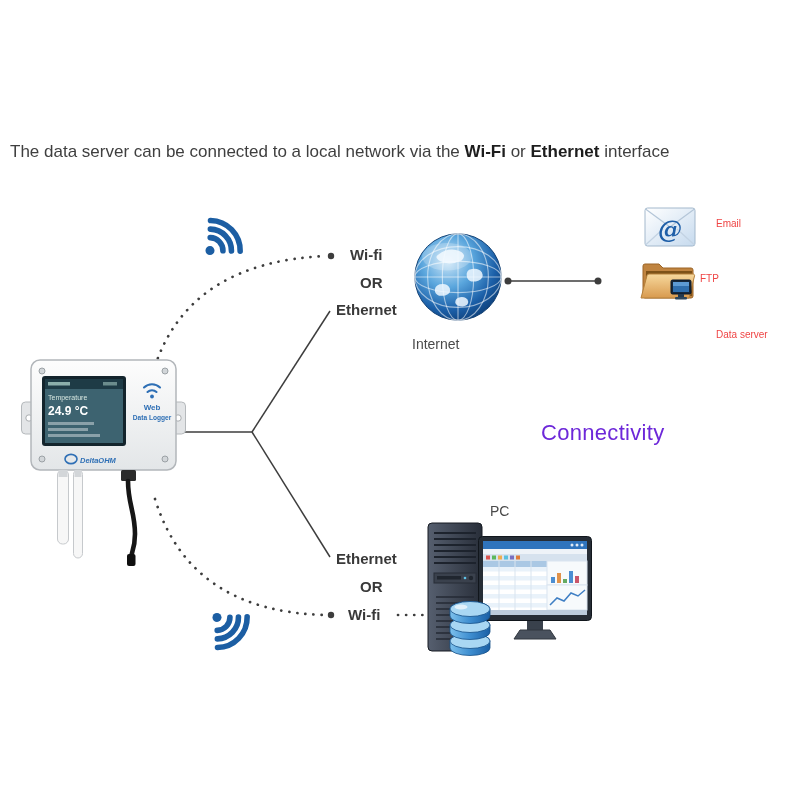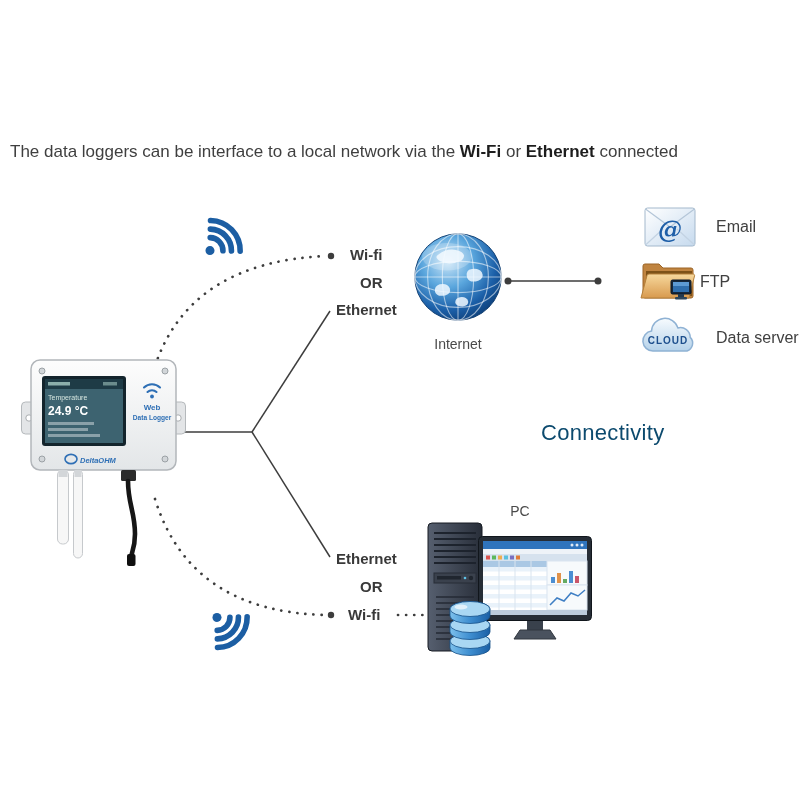--- a/index.html
+++ b/index.html
@@ -5,36 +5,36 @@
   *{margin:0;padding:0;box-sizing:border-box}
   html,body{width:800px;height:800px;background:#ffffff;font-family:"Liberation Sans",sans-serif}
   .canvas{position:relative;width:800px;height:800px;background:#fff;overflow:hidden}
   .abs{position:absolute}
   .overlay{position:absolute;left:0;top:0;width:800px;height:800px;pointer-events:none;z-index:1}
   .icon{z-index:2}
   .lbl{z-index:3;white-space:nowrap}
   .title{left:10px;top:142px;font-size:17px;color:#3f3f3f;z-index:3;white-space:nowrap}
   .title b{color:#1d1d1d}
   .conn-label{font-size:15px;font-weight:700;color:#393939}
-  .svc-label{font-size:16px;color:#404040}
-  .caption{font-size:14px;color:#4a4a4a;text-align:center}
-  .connectivity{font-size:22px;color:#0c4a6e;letter-spacing:.3px}
+  .svc-label{font-size:10px;color:#ef4444}
+  .caption{font-size:14px;color:#4a4a4a;}
+  .connectivity{font-size:22px;color:#6d28d9;letter-spacing:.3px}
   .line{stroke:#3d3d3d;stroke-width:1.5;fill:none}
   .dots{stroke:#3d3d3d;stroke-width:2.7;fill:none;stroke-linecap:round;stroke-dasharray:0.1 8}
   .enddot{fill:#3d3d3d}
   .wifi-rot-top svg{transform:rotate(46deg);transform-origin:center}
   .wifi-rot-bot svg{transform:rotate(134deg);transform-origin:center}
 </style>
 </head>
 <body>
 
 <div class="canvas">
 
   <div class="abs title">
-    <span>The data loggers can be interface to a local network via the </span><b>Wi-Fi</b><span> or </span><b>Ethernet</b><span> connected</span>
+    <span>The data server can be connected to a local network via the </span><b>Wi-Fi</b><span> or </span><b>Ethernet</b><span> interface</span>
   </div>
 
   <svg class="overlay" viewBox="0 0 800 800">
     <path class="line" d="M172,432 L252,432"></path>
     <path class="line" d="M252,432 L330,311"></path>
     <path class="line" d="M252,432 L330,557"></path>
     <path class="dots" d="M155,366 Q190,262 326,256"></path>
     <path class="dots" d="M155,499 Q190,612 326,615"></path>
     <circle class="enddot" cx="331" cy="256" r="3.2"></circle>
     <circle class="enddot" cx="331" cy="615" r="3.2"></circle>
@@ -189,32 +189,20 @@
         <rect x="31" y="24" width="20" height="14" rx="1.5" fill="#16283c" stroke="#0b1624"></rect>
         <rect x="33" y="26" width="16" height="10" fill="#2f6fae"></rect>
         <rect x="33" y="26" width="16" height="4" fill="#5d9bd4"></rect>
         <rect x="38" y="38" width="6" height="3" fill="#22384e"></rect>
         <rect x="35" y="41" width="12" height="2.5" rx="1" fill="#2c4459"></rect>
       </g>
     </svg>
   </div>
   <div class="abs lbl svc-label" style="left:700px;top:273px">FTP</div>
 
-  <div class="abs icon" style="left:634px;top:316px;width:66px;height:42px">
-    <svg width="66" height="42" viewBox="0 0 66 42">
-      <defs>
-          <linearGradient id="cld" x1="0" y1="0" x2="0" y2="1">
-            <stop offset="0" stop-color="#f7fbfe"></stop>
-            <stop offset="1" stop-color="#b5d2ea"></stop>
-          </linearGradient>
-        </defs>
-      <path d="M19,35 a10,10 0 0 1 -1.5,-19.9 a13.5,13.5 0 0 1 26.4,-3.2 a9.8,9.8 0 0 1 12.3,9.5 a8.2,8.2 0 0 1 -3.2,13.6 z" fill="url(#cld)" stroke="#8fb2d4" stroke-width="1.5"></path>
-      <text x="34" y="28" text-anchor="middle" font-size="10" font-weight="bold" letter-spacing="1" fill="#1d4f8d">CLOUD</text>
-    </svg>
-  </div>
   <div class="abs lbl svc-label" style="left:716px;top:329px">Data server</div>
 
   <div class="abs lbl connectivity" style="left:541px;top:420px">Connectivity</div>
 
   <div class="abs lbl conn-label" style="left:336px;top:550px">Ethernet</div>
   <div class="abs lbl conn-label" style="left:360px;top:578px">OR</div>
   <div class="abs lbl conn-label" style="left:348px;top:606px">Wi-fi</div>
 
   <div class="abs lbl caption" style="left:490px;top:503px;width:60px">PC</div>
 

